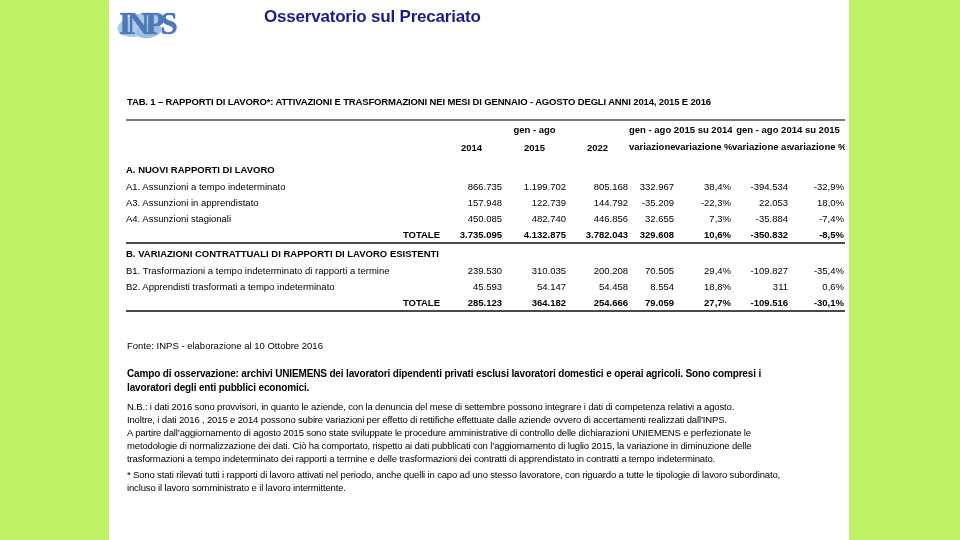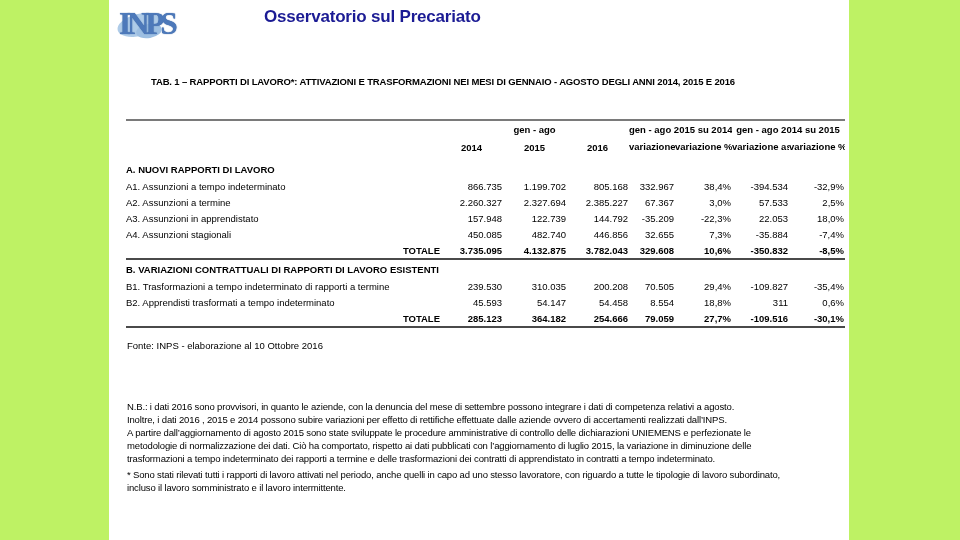--- a/index.html
+++ b/index.html
@@ -15,22 +15,22 @@
   .logo-blob2 { position:absolute; left:20px; top:20px; width:26px; height:14px;
                background:#9dbfe2; border-radius:50%; transform:rotate(-10deg); }
   .logo-text { position:absolute; left:3px; top:1px;
                font-family:"Liberation Serif","DejaVu Serif",serif;
                font-weight:bold; font-size:31px; line-height:38px; letter-spacing:-4px;
                color:#4d79ba; text-shadow:0 0 1px #2d5898; transform:scaleY(1.02); }
   .doc-title { position:absolute; left:155px; top:7px; font-size:17px; font-weight:bold;
                color:#1b1b94; letter-spacing:-0.2px; }
 
   
-  .tab-title { position:absolute; left:18px; top:76px; width:716px;
-               font-size:9.5px; font-weight:bold; color:#000; letter-spacing:-0.15px;margin-left:24px; }
+  .tab-title { position:absolute; left:18px; top:96px; width:716px;
+               font-size:9.5px; font-weight:bold; color:#000; letter-spacing:-0.15px; }
 
   
   table.main { position:absolute; left:17px; top:119px; width:719px;
                border-collapse:collapse; table-layout:fixed;
                border-top:2px solid #7a7a7a; }
   table.main td { font-size:9.5px; color:#000; padding:0 1px 0 0; vertical-align:middle;
                   overflow:hidden; white-space:nowrap; }
   td.num { text-align:right; }
   tr.hdr1 td { height:15px; font-weight:bold; text-align:center; vertical-align:bottom;margin-top:32px; }
   tr.hdr2 td { height:24px; font-weight:bold; text-align:center;margin-top:32px; }
@@ -81,49 +81,39 @@
           <td></td>
           <td>gen - ago</td>
           <td></td>
           <td colspan="2">gen - ago 2015 su 2014</td>
           <td colspan="2">gen - ago 2014 su 2015</td>
         </tr>
         <tr class="hdr2">
           <td></td>
           <td>2014</td>
           <td>2015</td>
-          <td>2016</td>
+          <td>2022</td>
           <td class="varhead">variazione assoluta</td>
           <td class="varhead">variazione %</td>
           <td class="varhead">variazione assoluta</td>
           <td class="varhead">variazione %</td>
         </tr>
 
         <tr class="section">
           <td colspan="8">A. NUOVI RAPPORTI DI LAVORO</td>
         </tr>
         <tr class="datarow">
           <td>A1. Assunzioni a tempo indeterminato</td>
           <td class="num">866.735</td>
           <td class="num">1.199.702</td>
           <td class="num">805.168</td>
           <td class="num">332.967</td>
           <td class="num">38,4%</td>
           <td class="num">-394.534</td>
           <td class="num">-32,9%</td>
-        </tr>
-        <tr class="datarow">
-          <td>A2. Assunzioni a termine</td>
-          <td class="num">2.260.327</td>
-          <td class="num">2.327.694</td>
-          <td class="num">2.385.227</td>
-          <td class="num">67.367</td>
-          <td class="num">3,0%</td>
-          <td class="num">57.533</td>
-          <td class="num">2,5%</td>
         </tr>
         <tr class="datarow">
           <td>A3. Assunzioni in apprendistato</td>
           <td class="num">157.948</td>
           <td class="num">122.739</td>
           <td class="num">144.792</td>
           <td class="num">-35.209</td>
           <td class="num">-22,3%</td>
           <td class="num">22.053</td>
           <td class="num">18,0%</td>
@@ -179,20 +169,22 @@
           <td class="num">254.666</td>
           <td class="num">79.059</td>
           <td class="num">27,7%</td>
           <td class="num">-109.516</td>
           <td class="num">-30,1%</td>
         </tr>
       </tbody>
     </table>
 
     <div class="fonte">Fonte: INPS - elaborazione al 10 Ottobre 2016</div>
+    <div class="campo">Campo di osservazione: archivi UNIEMENS dei lavoratori dipendenti privati esclusi lavoratori domestici e operai agricoli. Sono compresi i
+lavoratori degli enti pubblici economici.</div>
     <div class="nb">N.B.: i dati 2016 sono provvisori, in quanto le aziende, con la denuncia del mese di settembre possono integrare i dati di competenza relativi a agosto.
 Inoltre, i dati 2016 , 2015 e 2014 possono subire variazioni per effetto di rettifiche effettuate dalle aziende ovvero di accertamenti realizzati dall’INPS.
 A partire dall’aggiornamento di agosto 2015 sono state sviluppate le procedure amministrative di controllo delle dichiarazioni UNIEMENS e perfezionate le
 metodologie di normalizzazione dei dati. Ciò ha comportato, rispetto ai dati pubblicati con l’aggiornamento di luglio 2015, la variazione in diminuzione delle
 trasformazioni a tempo indeterminato dei rapporti a termine e delle trasformazioni dei contratti di apprendistato in contratti a tempo indeterminato.</div>
     <div class="asterisk">* Sono stati rilevati tutti i rapporti di lavoro attivati nel periodo, anche quelli in capo ad uno stesso lavoratore, con riguardo a tutte le tipologie di lavoro subordinato,
 incluso il lavoro somministrato e il lavoro intermittente.</div>
 
   </div>
 </div>

